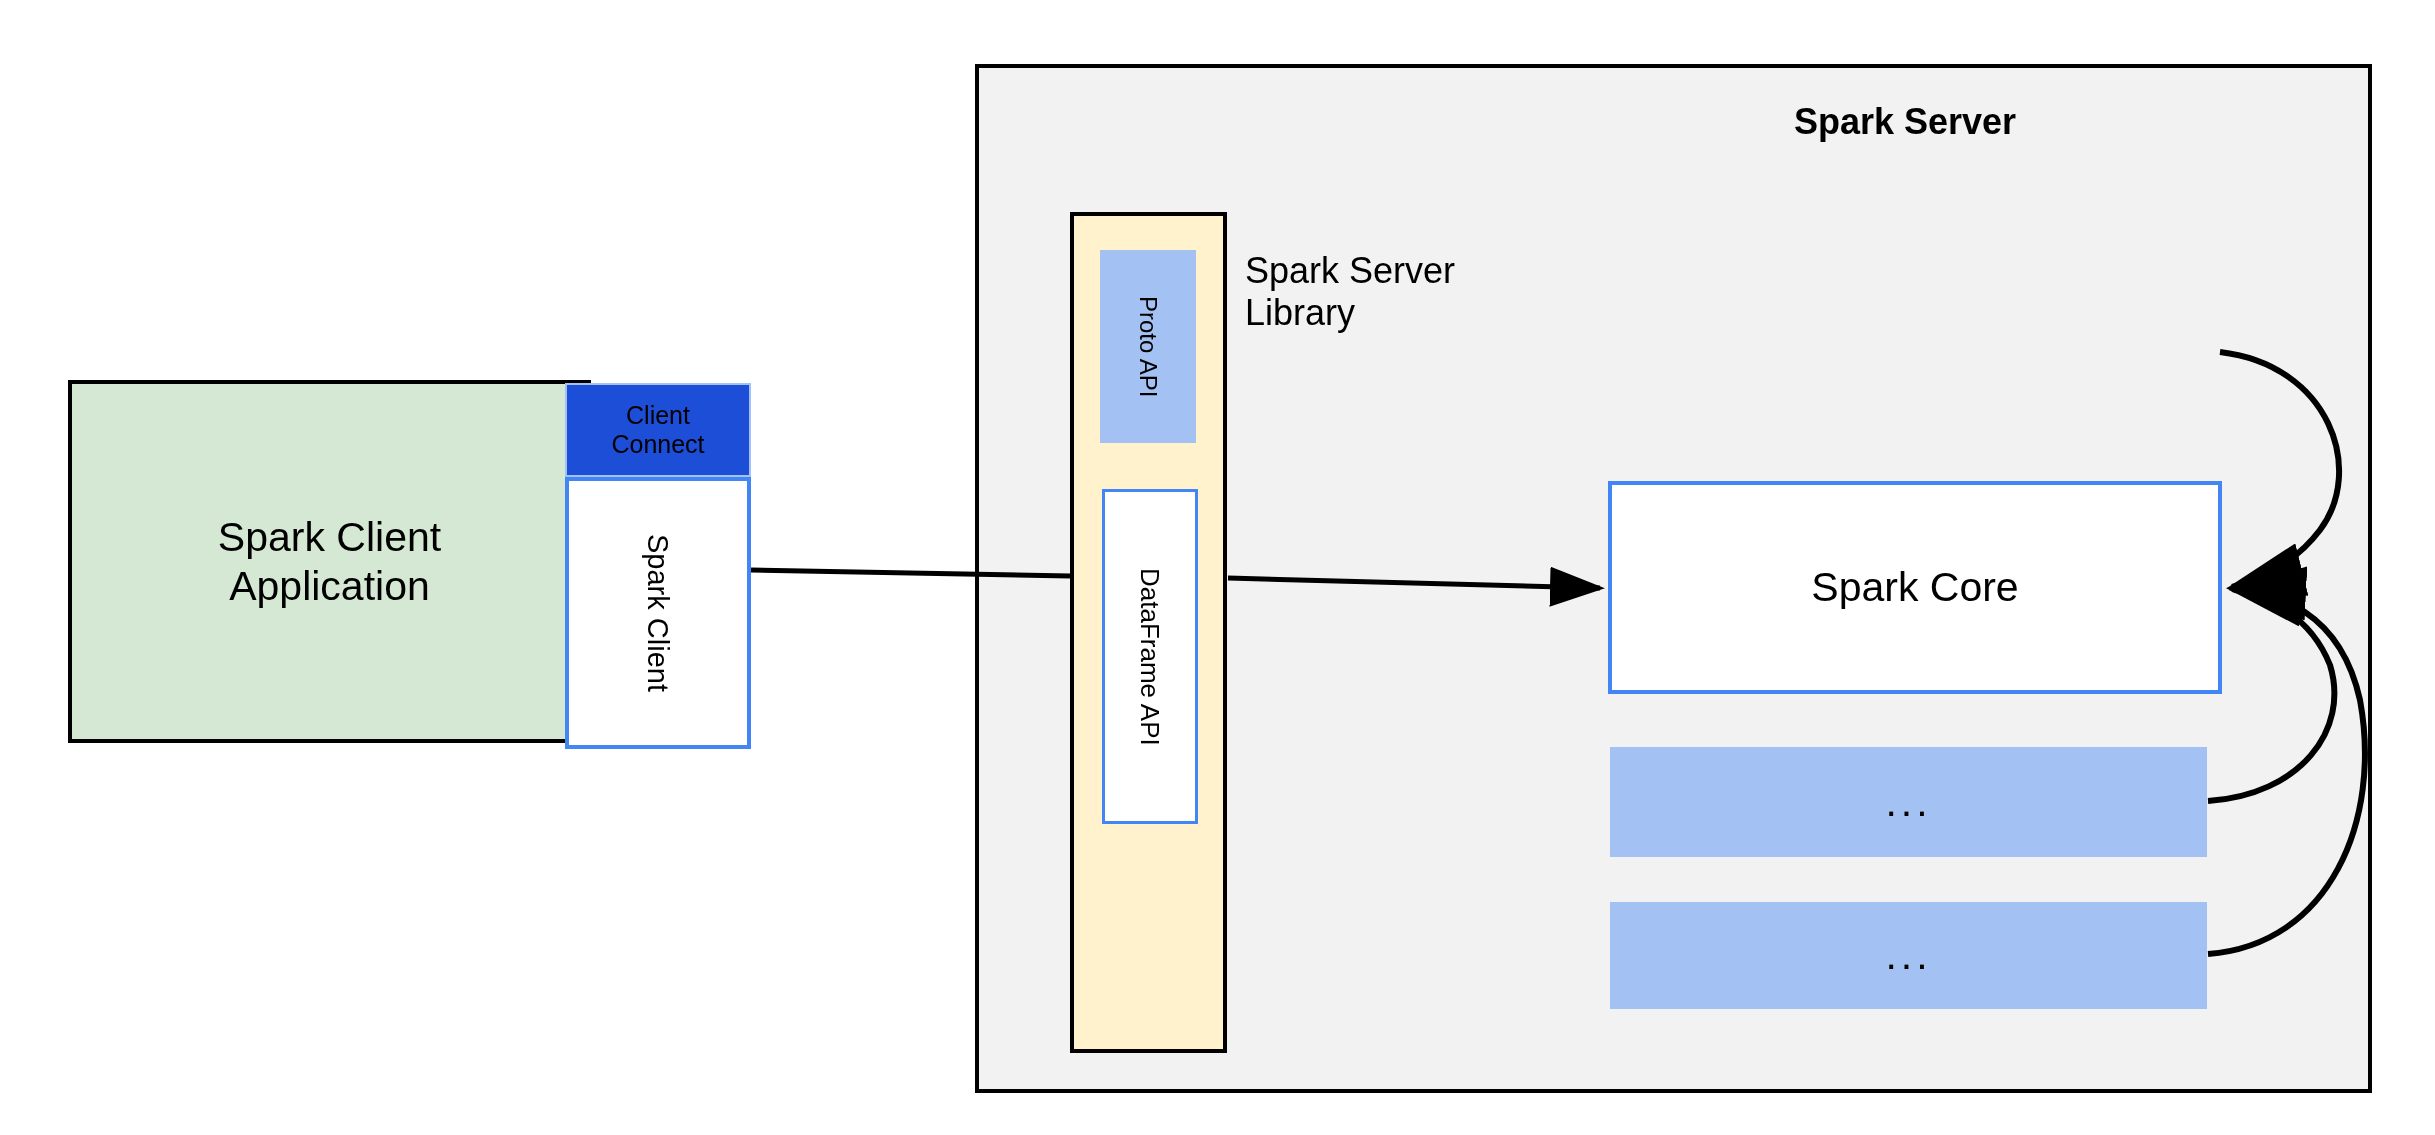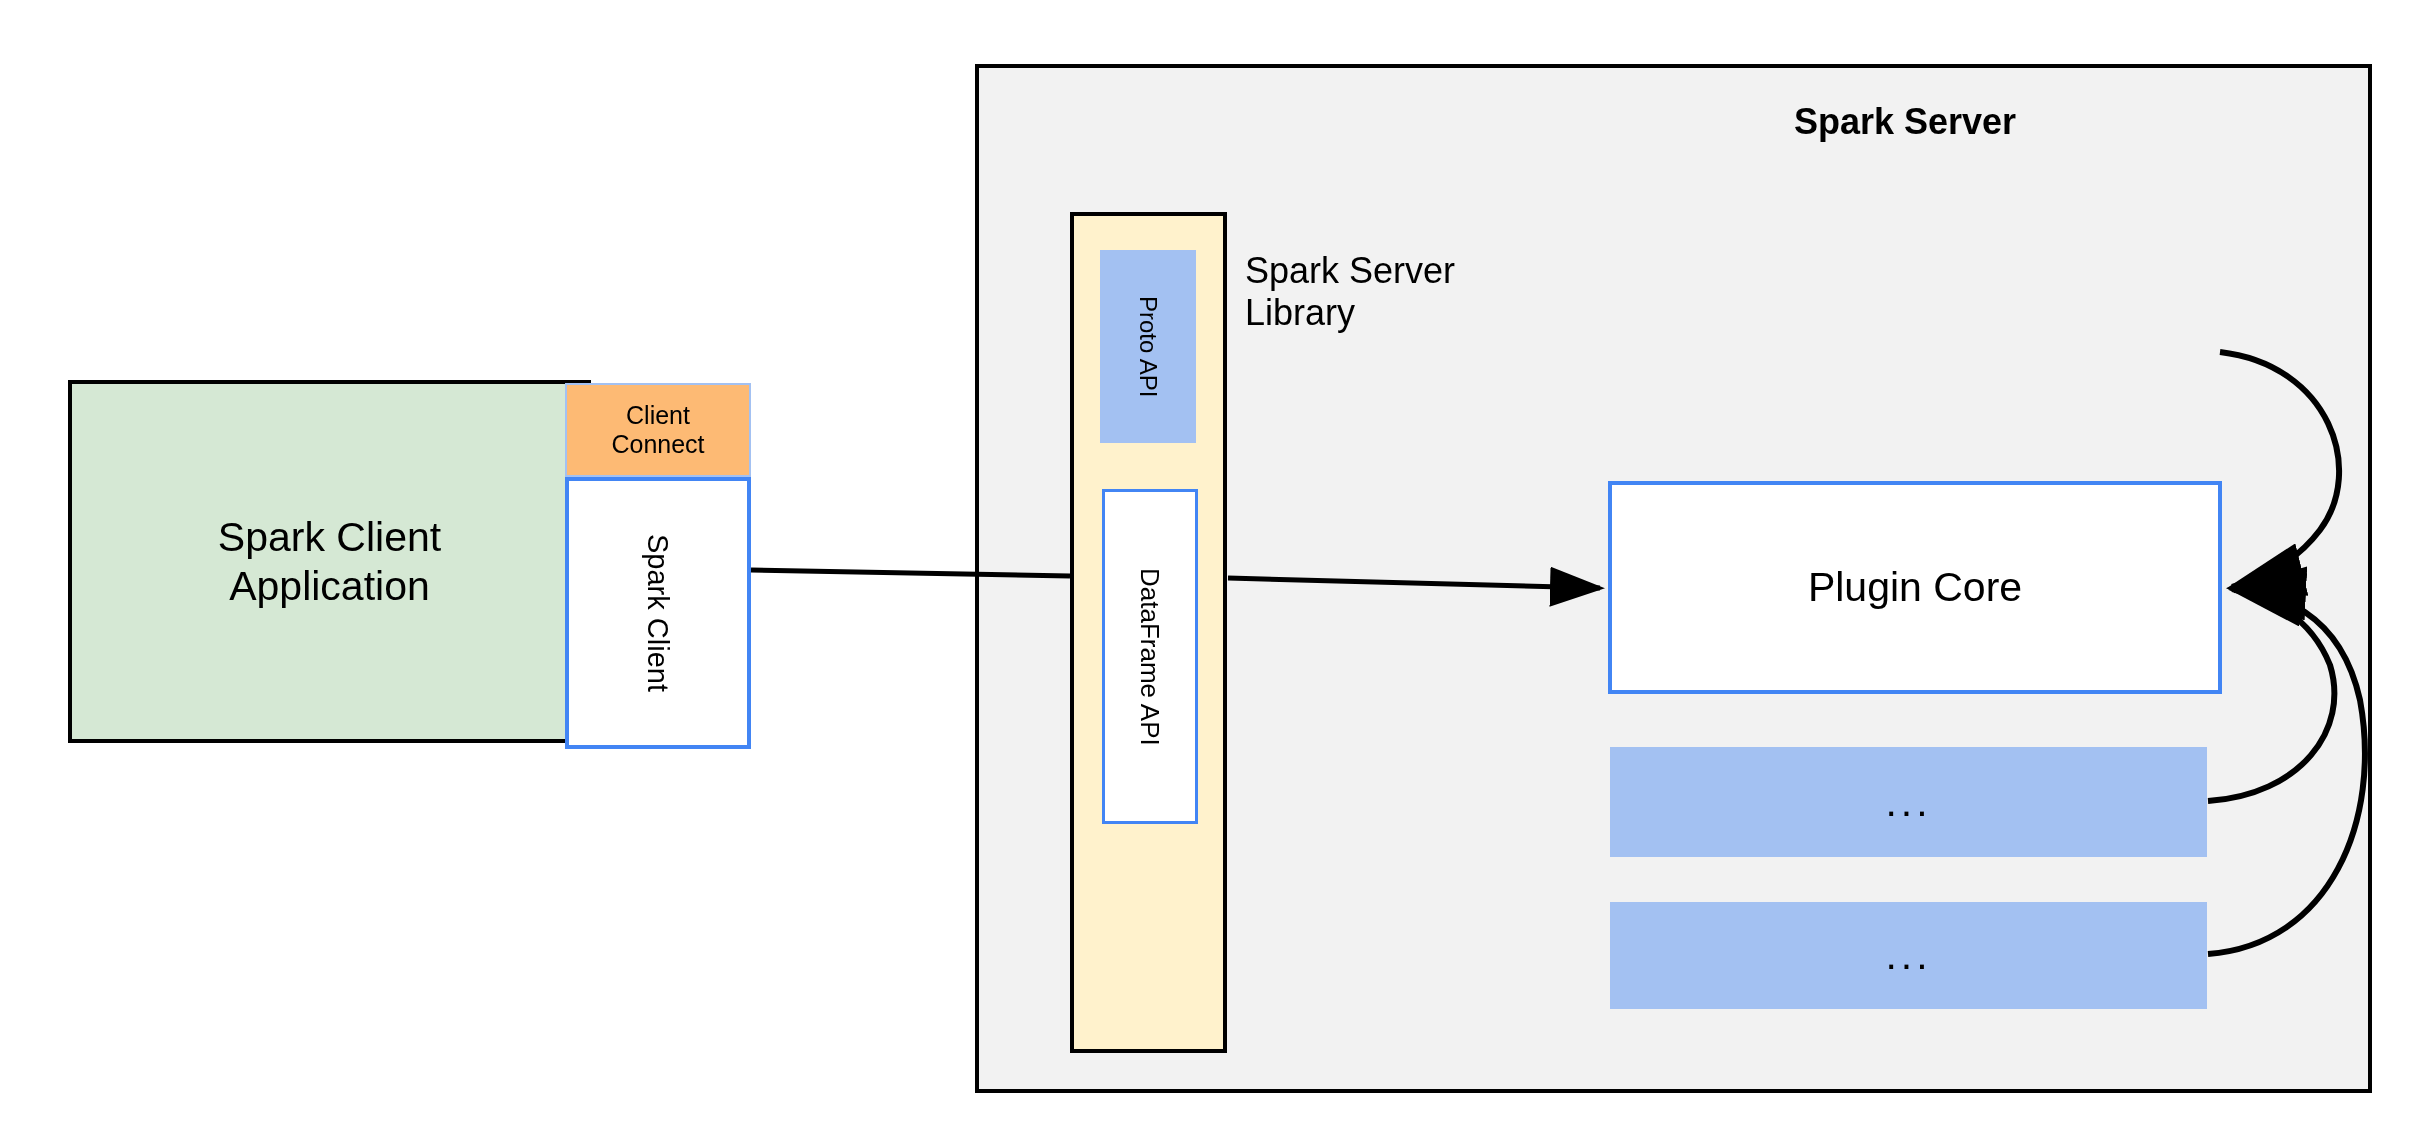--- a/index.html
+++ b/index.html
@@ -39,21 +39,21 @@
     font-size: 41px;
     z-index: 2;
   }
 
   
   #client-package {
     left: 565px;
     top: 383px;
     width: 186px;
     height: 94px;
-    background: #fdba74;
+    background: #1d4ed8;
     border: 2px solid #a3c1f2;
     font-size: 25px;
     z-index: 3;
   }
 
   
   #spark-client {
     left: 565px;
     top: 477px;
     width: 186px;
@@ -237,21 +237,21 @@
 
   <div class="box" id="proto-api">
     <span class="vtext-cw">Proto API</span>
   </div>
 
   <div class="box" id="dataframe-api">
     <span class="vtext-cw">DataFrame API</span>
   </div>
 
 
-  <div class="box" id="spark-core">Plugin Core</div>
+  <div class="box" id="spark-core">Spark Core</div>
 
   <div class="box" id="ellipsis-box-1">...</div>
   <div class="box" id="ellipsis-box-2">...</div>
 
   <svg id="connectors" viewBox="0 0 2435 1135">
     <defs>
       <marker id="arrowhead" markerWidth="11" markerHeight="8" refX="10" refY="4" orient="auto" markerUnits="strokeWidth">
         <path d="M0,0 L11,4 L0,8 z" fill="#000000"></path>
       </marker>
       <marker id="arrowhead-thin" markerWidth="13" markerHeight="9" refX="12" refY="4.5" orient="auto" markerUnits="strokeWidth">

